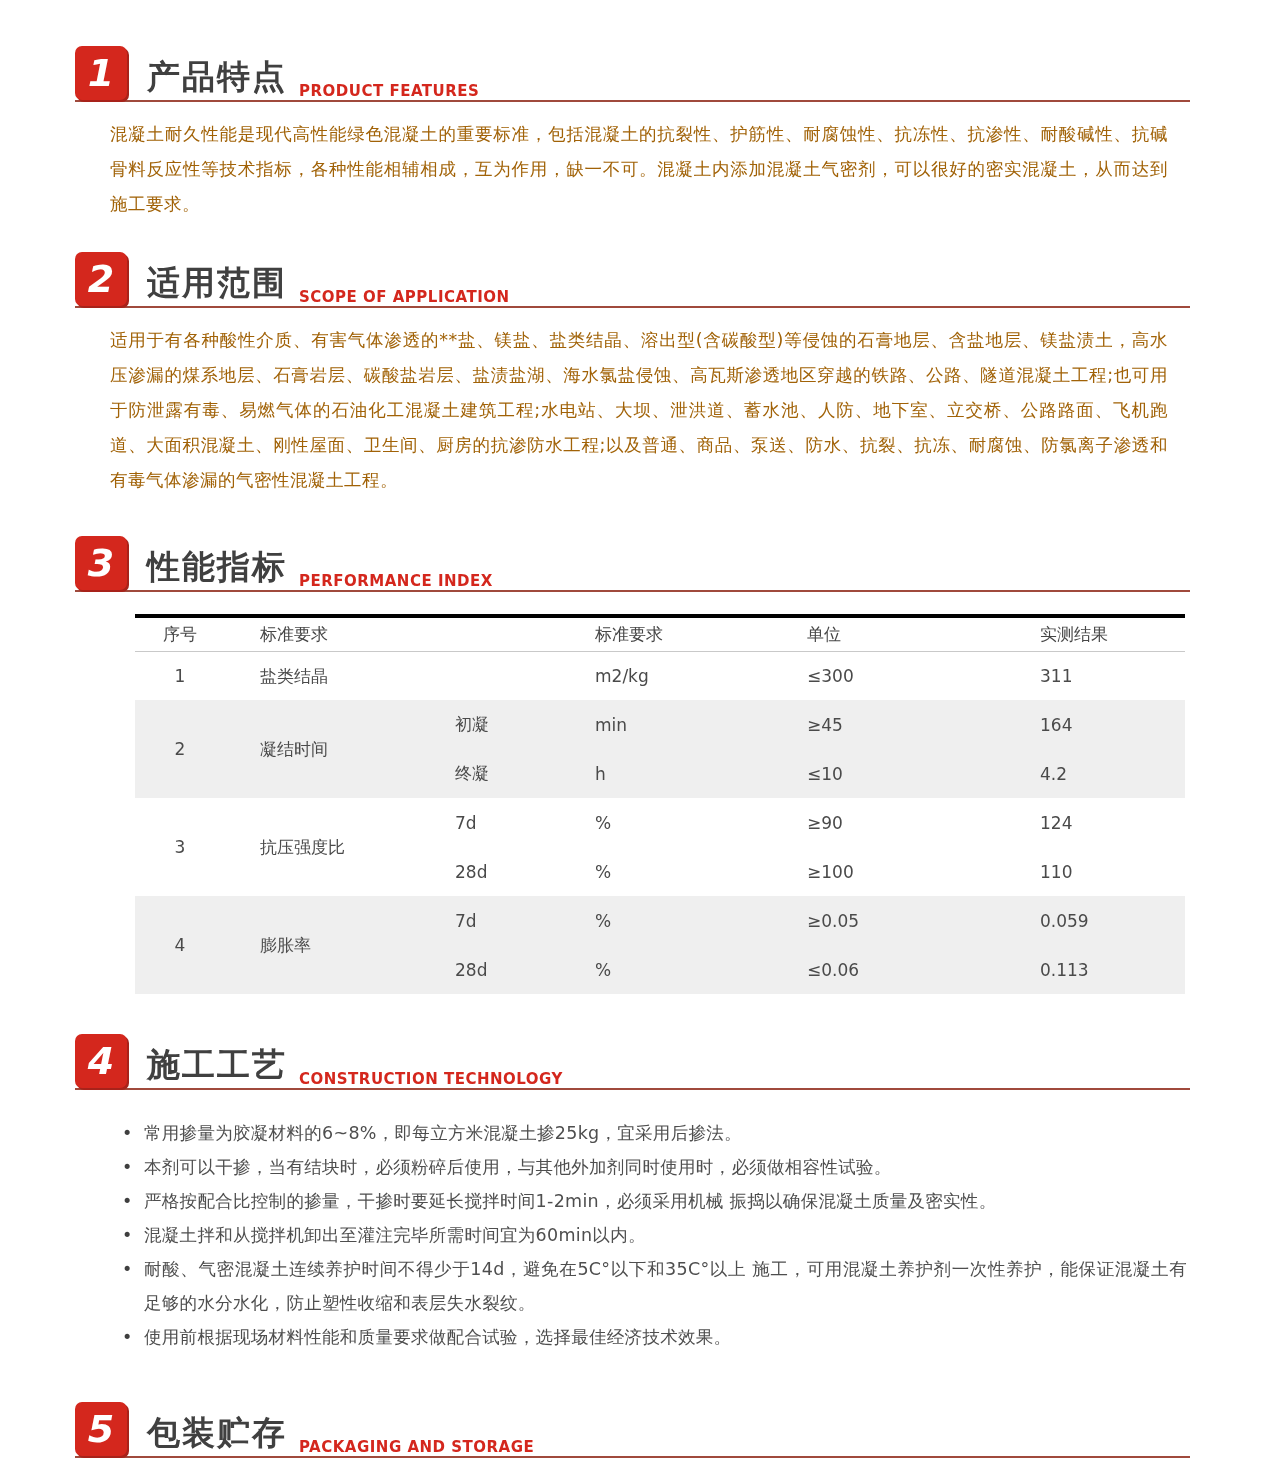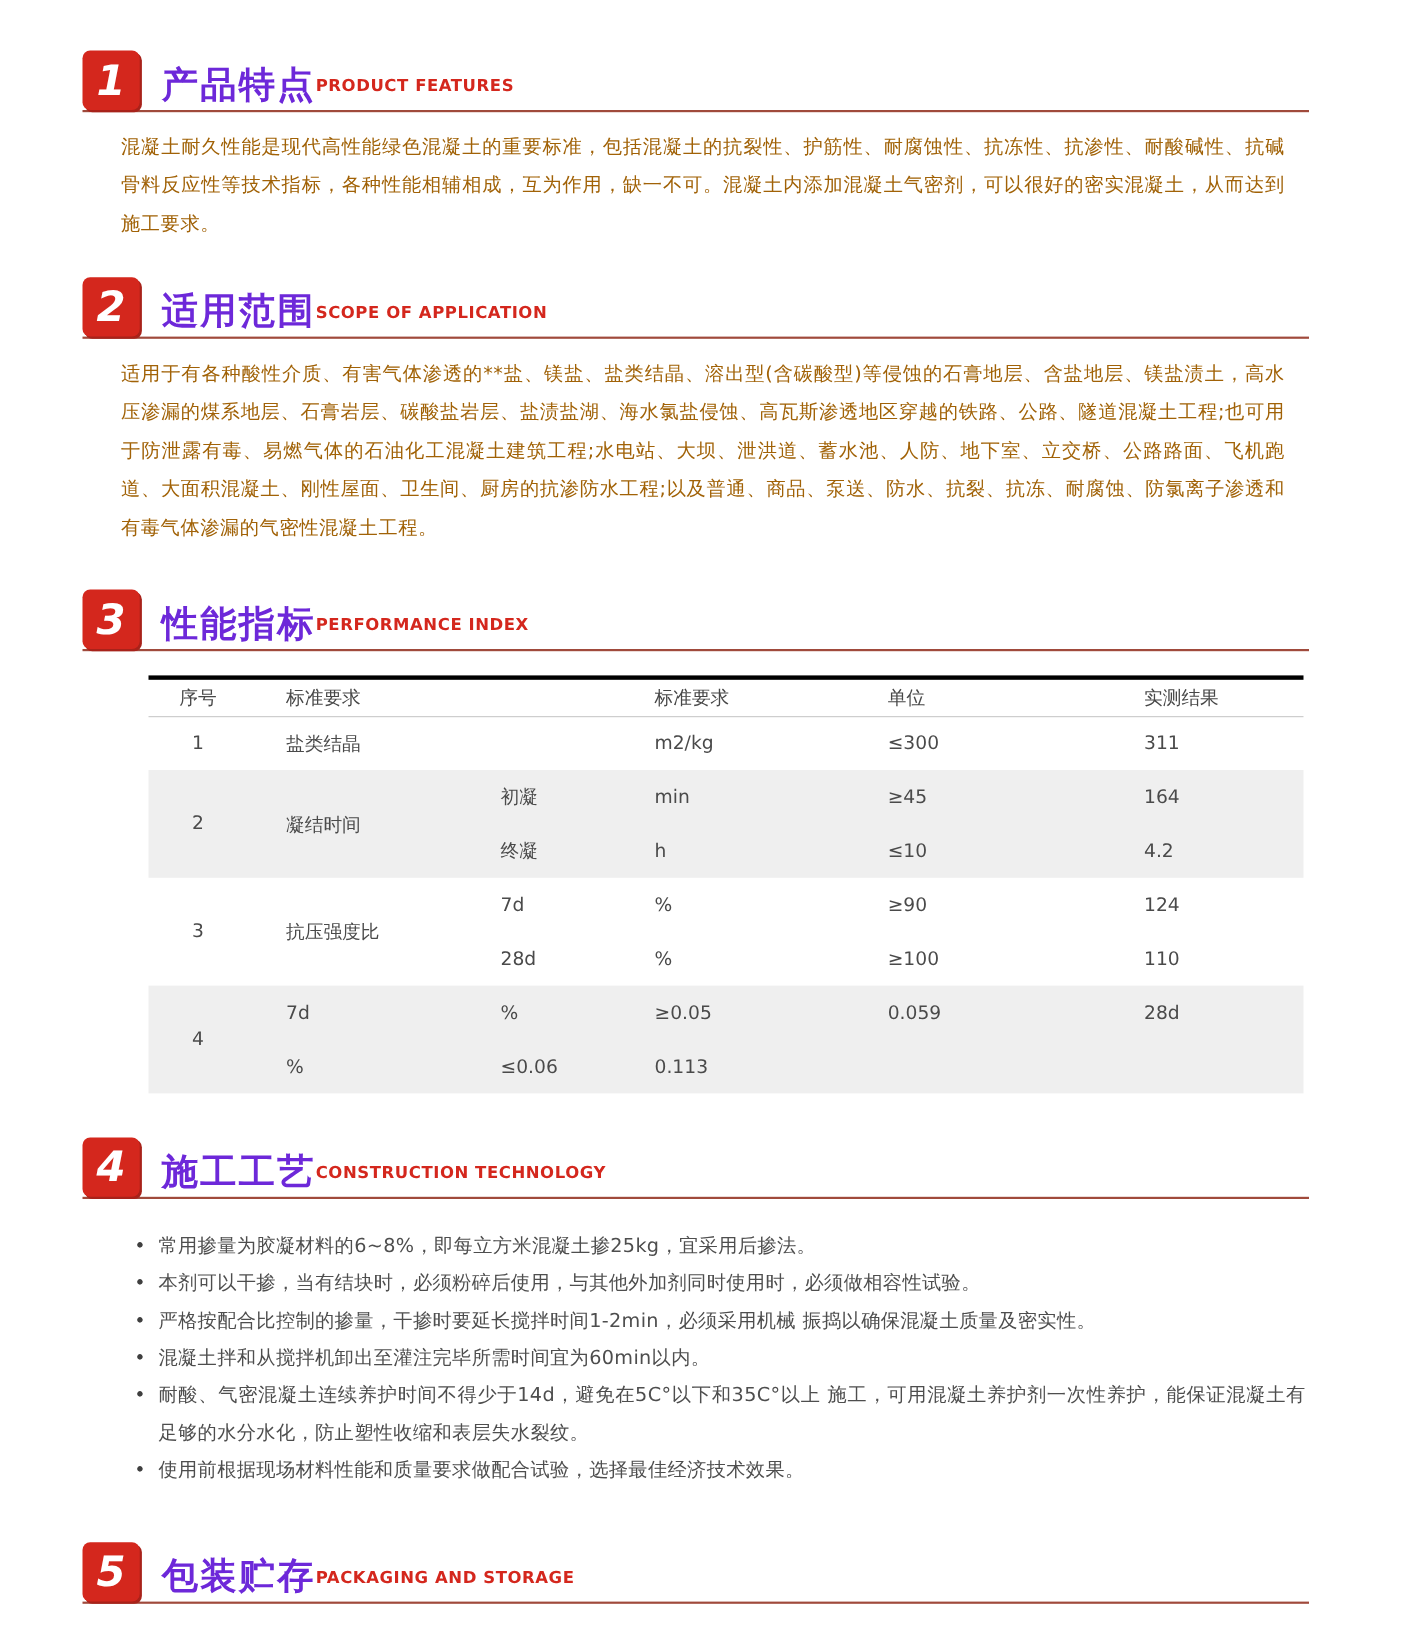--- a/index.html
+++ b/index.html
@@ -23,26 +23,26 @@
     background:#d4271d;
     border-radius:7px;
     color:#fff;
     font-size:38px; font-weight:bold; font-style:italic;
     display:flex; align-items:center; justify-content:center;
     box-shadow:2px 2px 0 #a8221a;
     flex:0 0 auto;
   }
   .sec-titles { display:flex; align-items:flex-end; margin-left:20px; }
   .sec-cn {
-    color:#6d28d9; font-size:33px; font-weight:bold;
+    color:#404040; font-size:33px; font-weight:bold;
     letter-spacing:2px; line-height:1; padding-bottom:7px;
   }
   .sec-en {
     color:#d4271d; font-size:15px; font-weight:bold;
-    margin-left:0; padding-bottom:13px; letter-spacing:0.5px;
+    margin-left:12px; padding-bottom:0; letter-spacing:0.5px;
   }
   .mt1 { margin-top:0; }
   .mt2 { margin-top:30px; }
   .mt3 { margin-top:38px; }
   .mt4 { margin-top:40px; }
   .mt5 { margin-top:48px; }
 
   
   .para {
     margin:15px 0 0 35px;
@@ -153,20 +153,21 @@
       <div class="cell">≥90</div>
       <div class="cell">124</div>
       <div class="cell">28d</div>
       <div class="cell">%</div>
       <div class="cell">≥100</div>
       <div class="cell">110</div>
     </div>
 
     <div class="trow row-multi gray">
       <div class="cell seq">4</div>
+      <div class="cell item">膨胀率</div>
       <div class="cell">7d</div>
       <div class="cell">%</div>
       <div class="cell">≥0.05</div>
       <div class="cell">0.059</div>
       <div class="cell">28d</div>
       <div class="cell">%</div>
       <div class="cell">≤0.06</div>
       <div class="cell">0.113</div>
     </div>
   </div>

